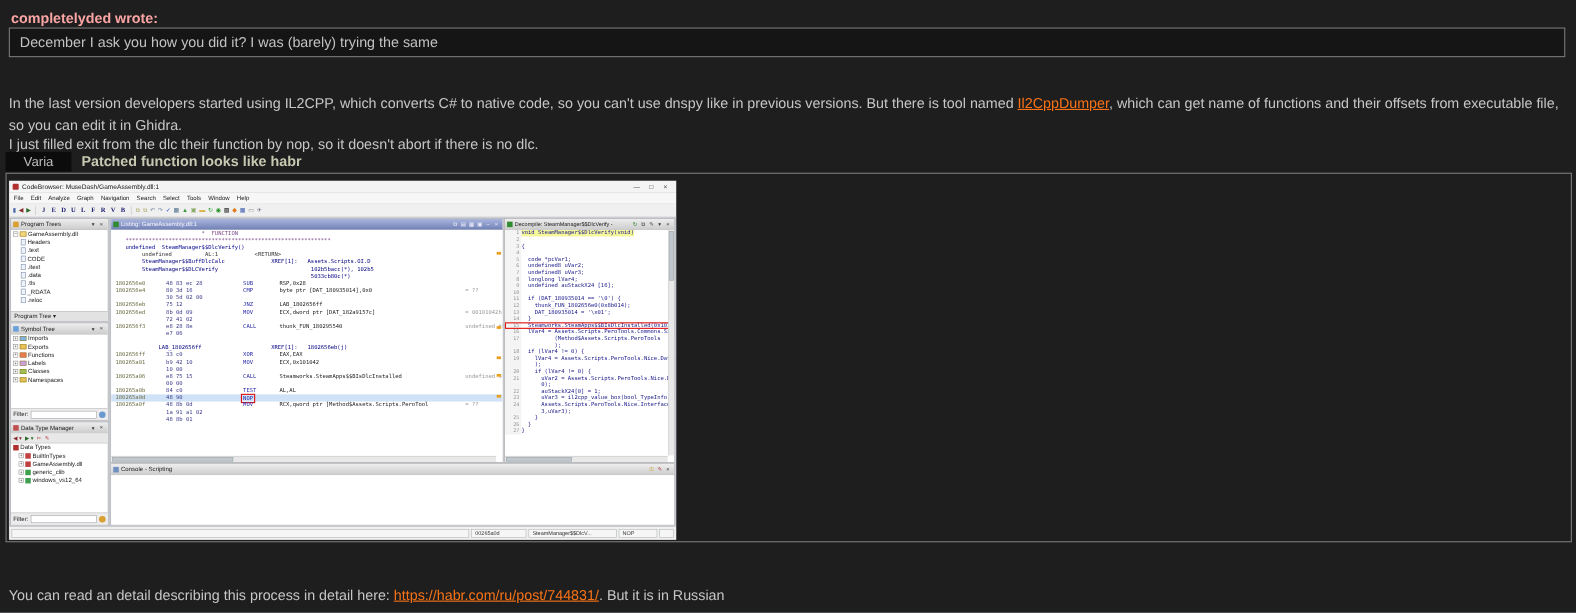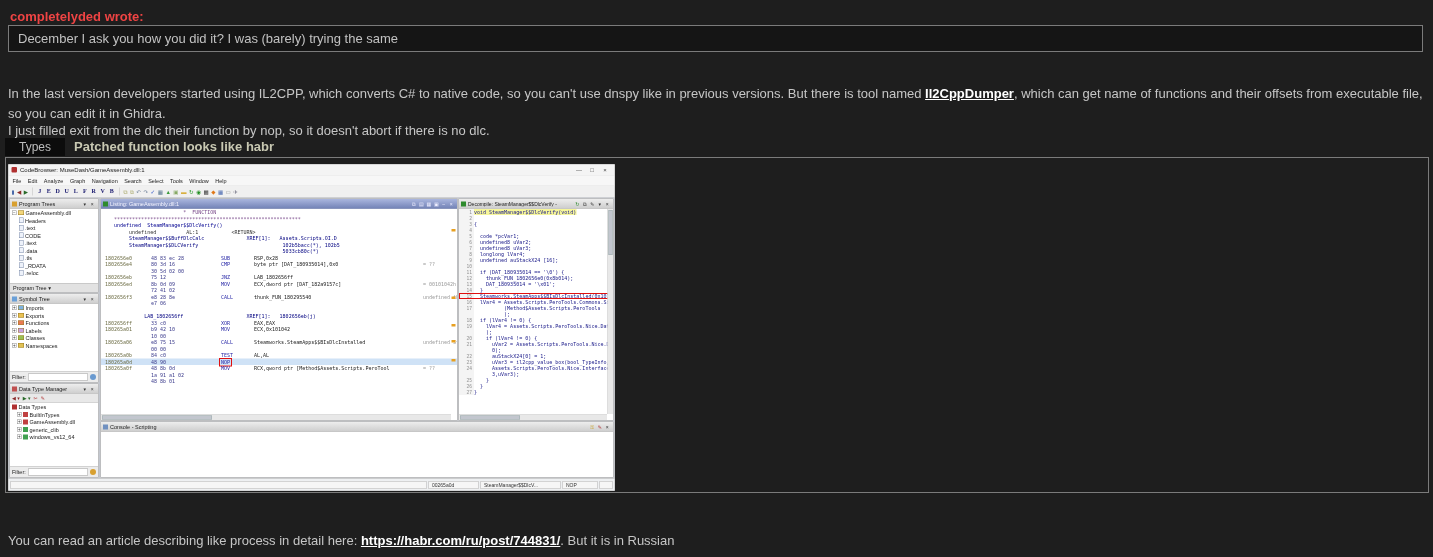--- a/index.html
+++ b/index.html
@@ -2,29 +2,29 @@
 <html><head>
 <meta charset="utf-8">
 <style>
   * { box-sizing: border-box; }
   html,body { margin:0; padding:0; }
   body {
     width:1433px; height:557px; position:relative; overflow:hidden;
     background:#1e1e1e; color:#c6c6c6;
     font-family:"Liberation Sans", sans-serif; font-size:13px;
   }
-  .quote-head { position:absolute; left:10px; top:9px; font-weight:bold; color:#ef4444; }
+  .quote-head { position:absolute; left:10px; top:9px; font-weight:bold; color:#fca5a5; }
   .quote-box {
     position:absolute; left:8px; top:25px; width:1415px; height:27px;
     border:1px solid #7b7b7b; background:#151515; color:#c2c2c2;
     padding:5px 9px; font-size:13px;
   }
   .para { position:absolute; left:8px; top:84px; width:1420px; line-height:20px; color:#c6c6c6; }
   .para2 { position:absolute; left:8px; top:121px; width:1420px; line-height:20px; color:#c6c6c6; }
-  .lnk { color:#ffffff; text-decoration:underline; cursor:pointer;font-weight:bold; }
+  .lnk { color:#f97316; text-decoration:underline; cursor:pointer; }
   .hide-btn {
     position:absolute; left:5px; top:138px; width:60px; height:18px;
     background:#0c0c0c; color:#bdbdbd; text-align:center; line-height:18px;
     font-size:12px; cursor:pointer;
   }
   .spoiler-title { position:absolute; left:74px; top:139px; font-weight:bold; color:#c8c8b2; }
   .spoiler-box {
     position:absolute; left:5px; top:157px; width:1424px; height:336px;
     border:1px solid #7b7b7b; background:#1e1e1e;
   }
@@ -114,21 +114,21 @@
 <body>
 
 <div class="quote-head">completelyded wrote:</div>
 <div class="quote-box">
   <span>December I ask you how you did it? I was (barely) trying the same</span>
 </div>
 
 <div class="para"><span>In the last version developers started using IL2CPP, which converts C# to native code, so you can't use dnspy like in previous versions. But there is tool named </span><span class="lnk">Il2CppDumper</span><span>, which can get name of functions and their offsets from executable file, so you can edit it in Ghidra.</span></div>
 <div class="para2">I just filled exit from the dlc their function by nop, so it doesn't abort if there is no dlc.</div>
 
-<div class="hide-btn">Types</div>
+<div class="hide-btn">Varia</div>
 <div class="spoiler-title">Patched function looks like habr</div>
 
 <div class="spoiler-box">
   <div class="shot">
     <div class="shot-in">
 
       <div class="gtitle">
         <span class="app-ico"></span>
         <span>CodeBrowser: MuseDash/GameAssembly.dll:1</span>
         <span class="sp"></span>
@@ -451,13 +451,13 @@
         <span class="seg" style="width:100px;">00265a0d</span>
         <span class="seg" style="width:160px;">SteamManager$$DlcV...</span>
         <span class="seg" style="width:70px;">NOP</span>
         <span class="seg" style="width:26px;"></span>
       </div>
 
     </div>
   </div>
 </div>
 
-<div class="footer-para"><span>You can read an article describing like process in detail here: </span><span class="lnk">https://habr.com/ru/post/744831/</span><span>. But it is in Russian</span></div>
+<div class="footer-para"><span>You can read an detail describing this process in detail here: </span><span class="lnk">https://habr.com/ru/post/744831/</span><span>. But it is in Russian</span></div>
 
 </body></html>

